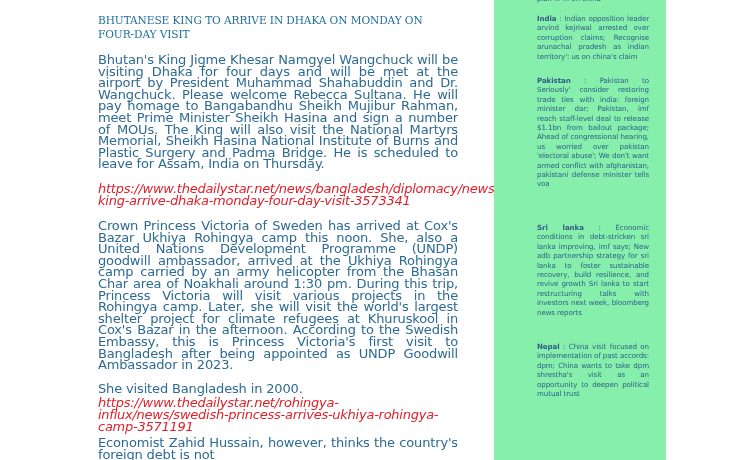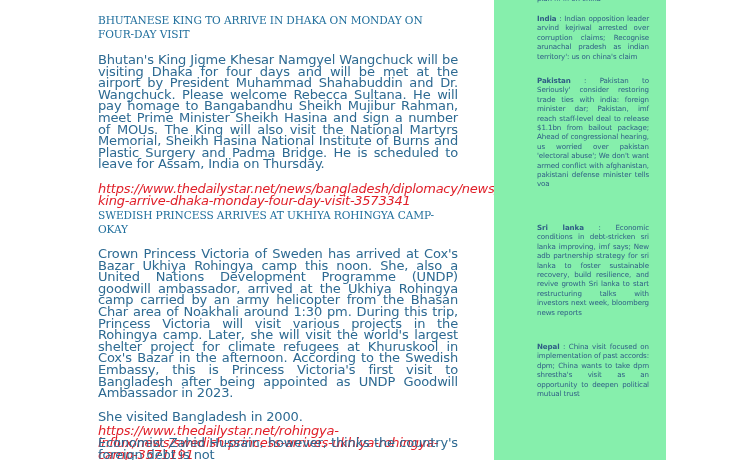--- a/index.html
+++ b/index.html
@@ -57,21 +57,20 @@
 
 <div class="main">
 
   <section style="position:absolute; top:13px; left:0; width:360px;">
     <h2 class="headline">BHUTANESE KING TO ARRIVE IN DHAKA ON MONDAY ON FOUR-DAY VISIT</h2>
     <p class="body-text" style="margin-top:13px;">Bhutan's King Jigme Khesar Namgyel Wangchuck will be visiting Dhaka for four days and will be met at the airport by President Muhammad Shahabuddin and Dr. Wangchuck. Please welcome Rebecca Sultana. He will pay homage to Bangabandhu Sheikh Mujibur Rahman, meet Prime Minister Sheikh Hasina and sign a number of MOUs. The King will also visit the National Martyrs Memorial, Sheikh Hasina National Institute of Burns and Plastic Surgery and Padma Bridge. He is scheduled to leave for Assam, India on Thursday.</p>
     <a class="link" style="margin-top:13px;">https://www.thedailystar.net/news/bangladesh/diplomacy/news/bhutanese-king-arrive-dhaka-monday-four-day-visit-3573341</a>
   </section>
 
   <section style="position:absolute; top:208px; left:0; width:360px;">
-    <h2 class="headline">SWEDISH PRINCESS ARRIVES AT UKHIYA ROHINGYA CAMP-OKAY</h2>
     <p class="body-text" style="margin-top:12px;">Crown Princess Victoria of Sweden has arrived at Cox's Bazar Ukhiya Rohingya camp this noon. She, also a United Nations Development Programme (UNDP) goodwill ambassador, arrived at the Ukhiya Rohingya camp carried by an army helicopter from the Bhasan Char area of Noakhali around 1:30 pm. During this trip, Princess Victoria will visit various projects in the Rohingya camp. Later, she will visit the world's largest shelter project for climate refugees at Khuruskool in Cox's Bazar in the afternoon. According to the Swedish Embassy, this is Princess Victoria's first visit to Bangladesh after being appointed as UNDP Goodwill Ambassador in 2023.</p>
     <p class="body-text" style="margin-top:12px;">She visited Bangladesh in 2000.</p>
     <a class="link" style="margin-top:3px;font-style:italic;">https://www.thedailystar.net/rohingya-influx/news/swedish-princess-arrives-ukhiya-rohingya-camp-3571191</a>
   </section>
 
   <section style="position:absolute; top:421px; left:0; width:360px;">
     <p class="body-text" style="margin-top:16px;">Economist Zahid Hussain, however, thinks the country's foreign debt is not</p>
   </section>
 </div>
 

